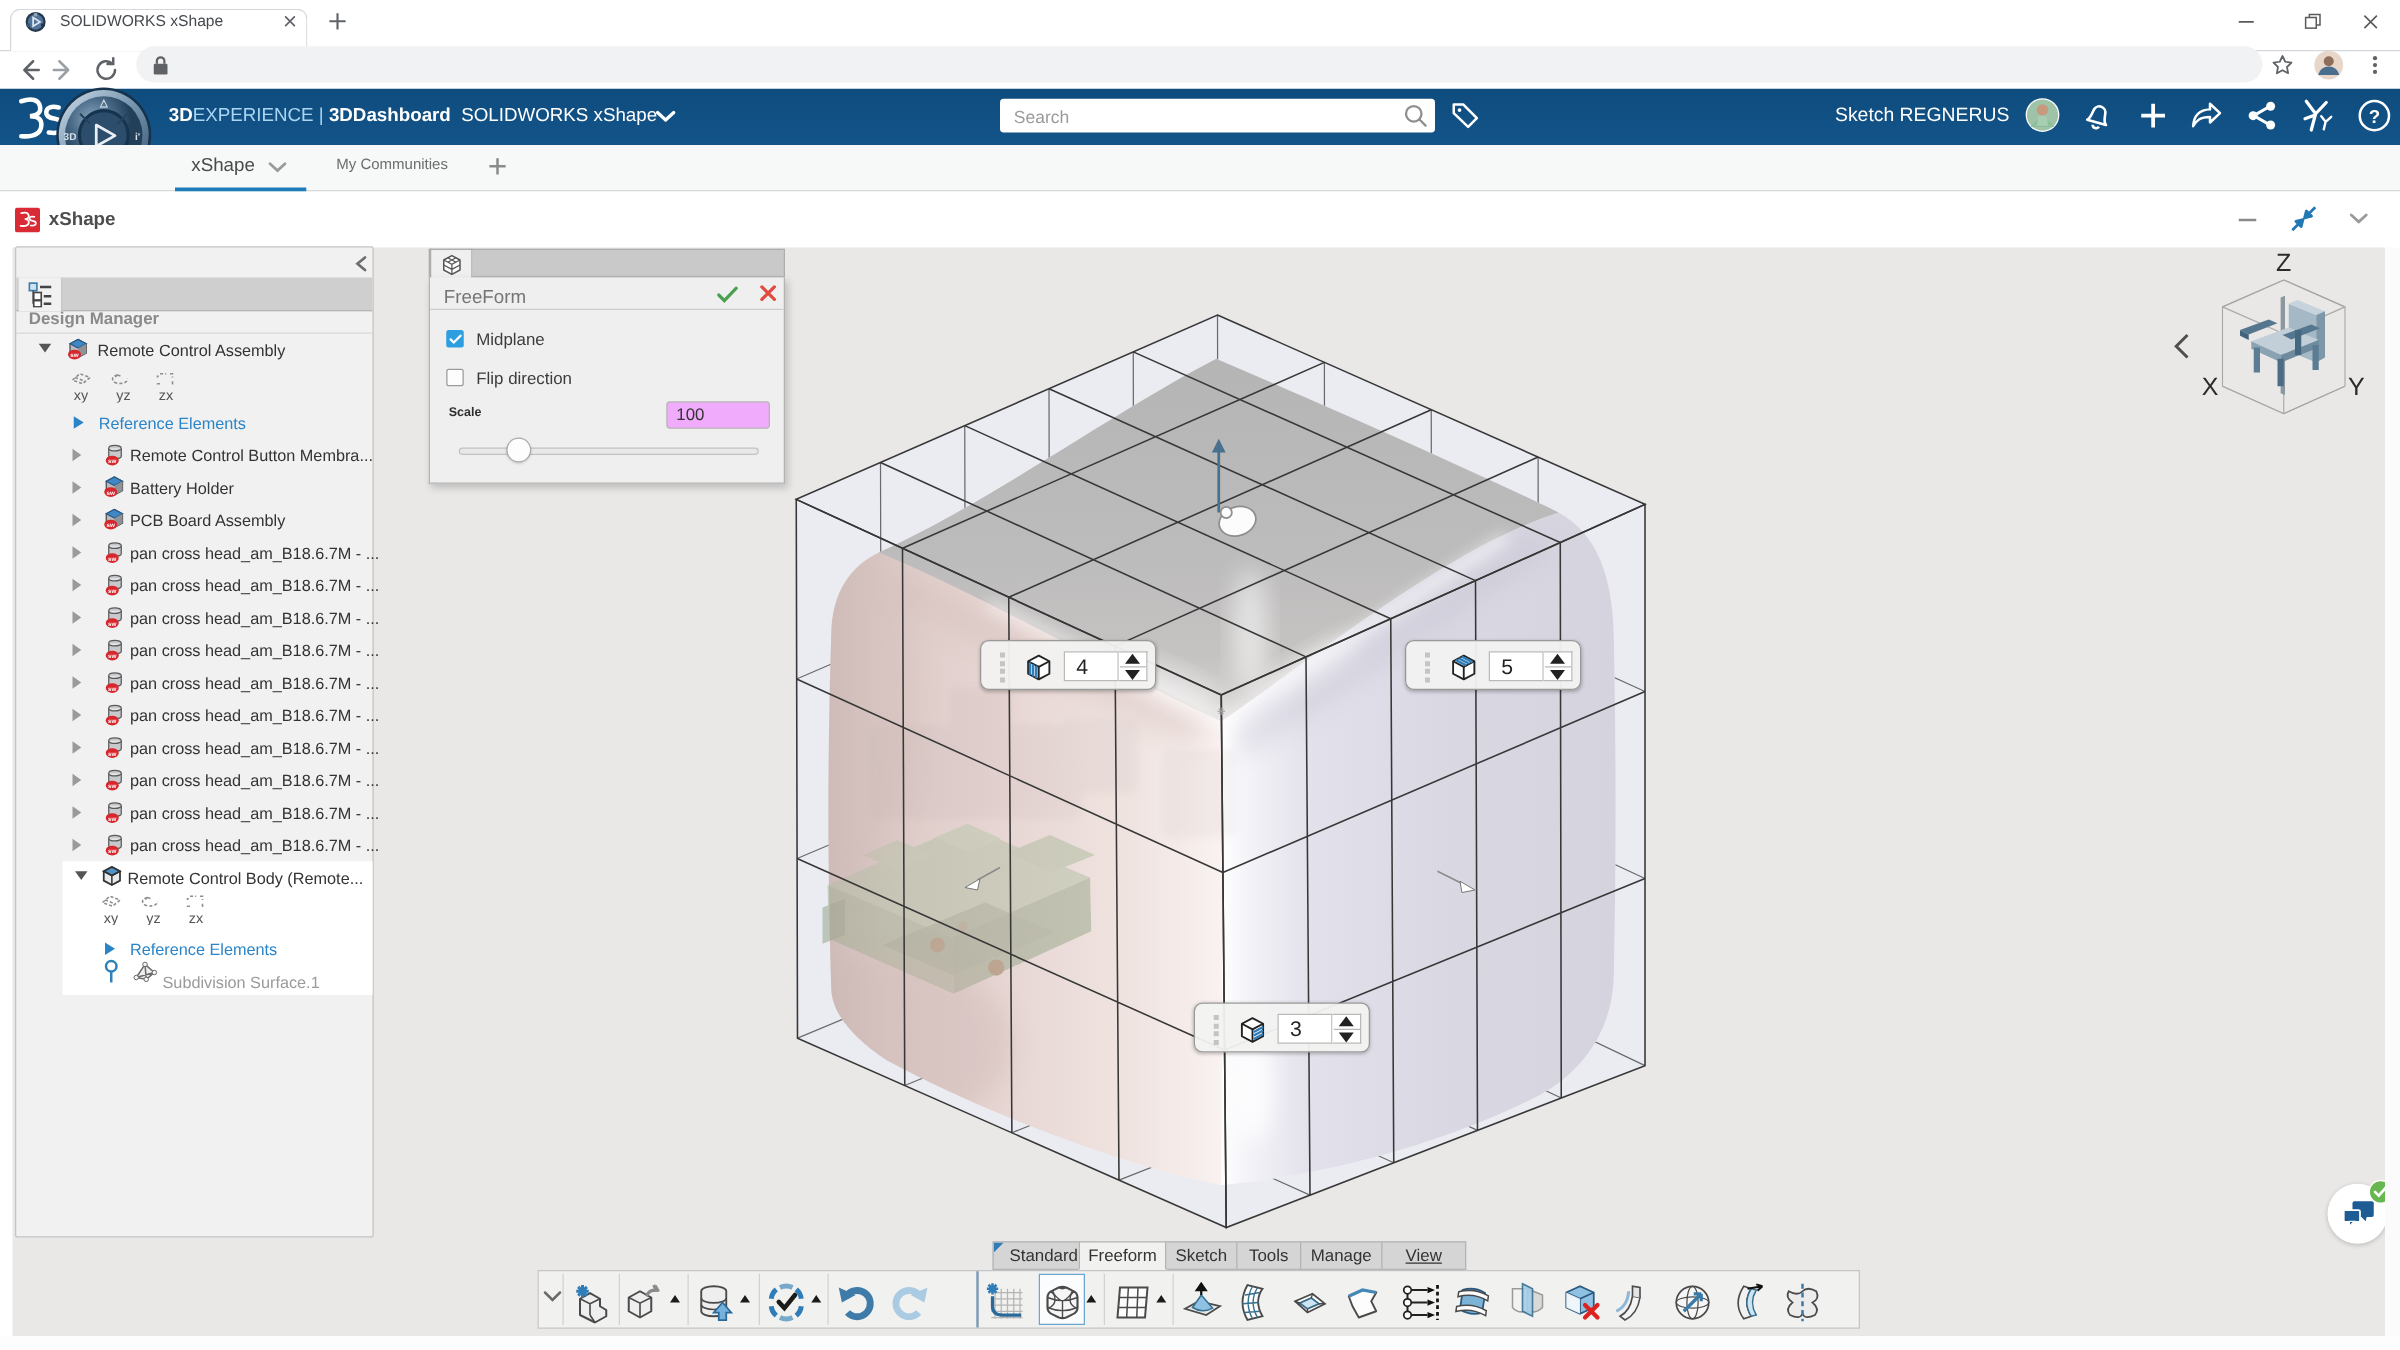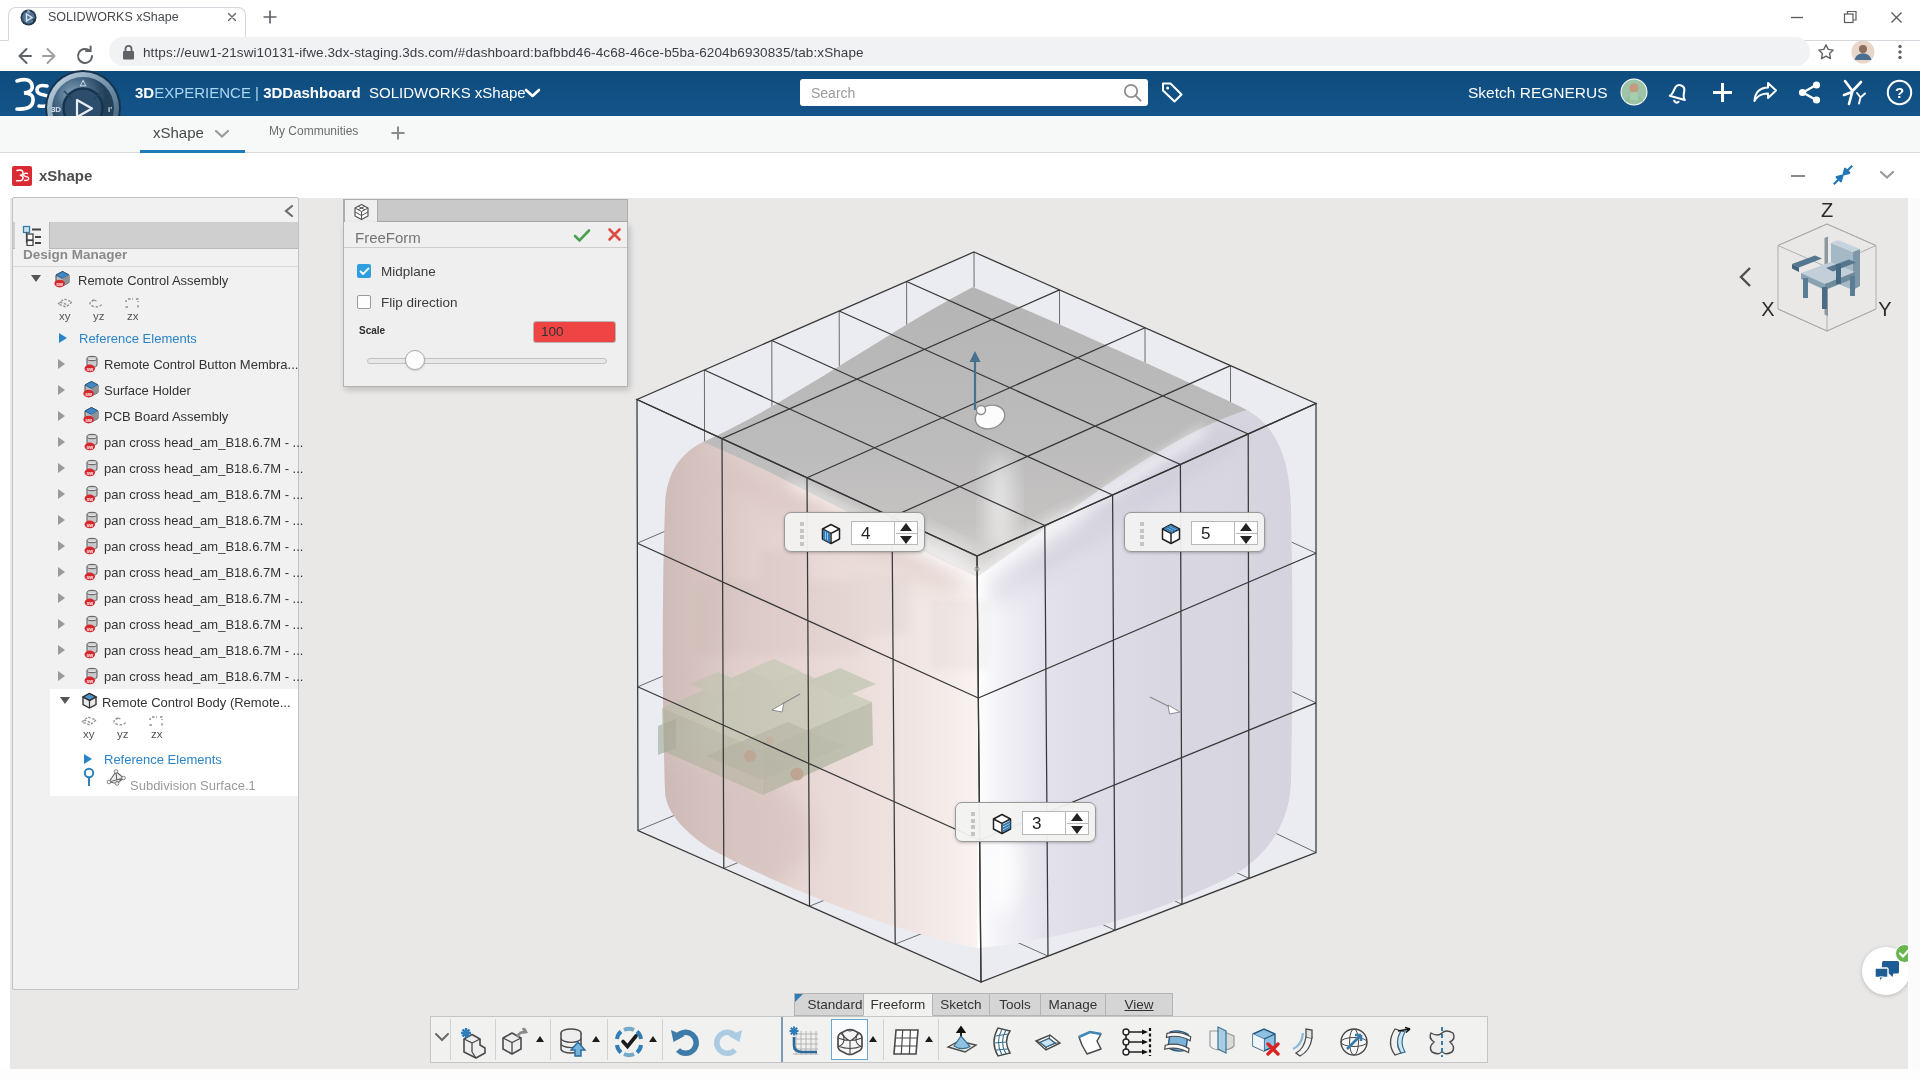--- a/index.html
+++ b/index.html
@@ -84,21 +84,20 @@
   <svg class="abs" style="left:38px;top:43px" width="26" height="26" viewBox="0 0 26 26">
       <path d="M9.5 6 L16.5 13 L9.5 20 M16.5 13 H5" stroke="#9aa0a6" stroke-width="2" fill="none" stroke-linecap="round" stroke-linejoin="round"></path>
     </svg>
   <svg class="abs" style="left:73px;top:44px" width="24" height="24" viewBox="0 0 24 24">
       <path d="M19 12 a7 7 0 1 1 -2.1-5 M17.6 2.5 v4.6 h-4.6" stroke="#5f6368" stroke-width="2" fill="none" stroke-linecap="round"></path>
     </svg>
   <svg class="abs" style="left:121px;top:44px" width="15" height="17" viewBox="0 0 15 17">
       <rect x="2" y="7" width="11" height="8.5" rx="1" fill="#5f6368"></rect>
       <path d="M4.5 7 V4.8 a3 3 0 0 1 6 0 V7" fill="none" stroke="#5f6368" stroke-width="1.8"></path>
     </svg>
-  <div class="abs" style="left:143px;top:45px;font-size:13.5px;color:#3a3e42;letter-spacing:0.1px">https://euw1-21swi10131-ifwe.3dx-staging.3ds.com/#dashboard:bafbbd46-4c68-46ce-b5ba-6204b6930835/tab:xShape</div>
   <svg class="abs" style="left:1817px;top:43px" width="18" height="18" viewBox="0 0 18 18">
       <path d="M9 1.8 l2.2 4.6 5 .7 -3.6 3.5 .9 5 -4.5-2.4 -4.5 2.4 .9-5 -3.6-3.5 5-.7 Z" fill="none" stroke="#5f6368" stroke-width="1.4" stroke-linejoin="round"></path>
     </svg>
   <svg class="abs" style="left:1851px;top:40px" width="24" height="24" viewBox="0 0 24 24">
       <circle cx="12" cy="12" r="11.5" fill="#e8d6c9"></circle>
       <circle cx="12" cy="9" r="4" fill="#8d6e5a"></circle>
       <path d="M3.5 20 a8.7 8.7 0 0 1 17 0 Z" fill="#4a6e8e"></path>
     </svg>
   <svg class="abs" style="left:1892px;top:43px" width="16" height="18" viewBox="0 0 16 18">
       <g fill="#5f6368">
@@ -441,21 +440,21 @@
         </svg>
         <div class="abs" style="left:91px;top:89.5px">Remote Control Button Membra...</div>
         <div class="tri-r" style="left:45px;top:117.5px"></div>
         <svg class="abs" style="left:70px;top:113px" width="17" height="18" viewBox="0 0 17 18">
           <path d="M2 5 L8.5 1.5 L15 5 L15 12.5 L8.5 16 L2 12.5 Z" fill="#b8babd" stroke="#4a4a4a" stroke-width="1"></path>
           <path d="M2 5 L8.5 8.5 L15 5 L8.5 1.5 Z" fill="#3f88c5" stroke="#2a5a85" stroke-width="1"></path>
           <path d="M8.5 8.5 L15 5 L15 12.5 L8.5 16 Z" fill="#8f9296"></path>
           <ellipse cx="5.6" cy="13.6" rx="5.2" ry="3.9" fill="#d7262c"></ellipse>
           <text x="5.6" y="15.8" font-size="5" fill="#fff" text-anchor="middle" font-weight="bold">sw</text>
         </svg>
-        <div class="abs" style="left:91px;top:115.5px">Surface Holder</div>
+        <div class="abs" style="left:91px;top:115.5px">Battery Holder</div>
         <div class="tri-r" style="left:45px;top:143.5px"></div>
         <svg class="abs" style="left:70px;top:139px" width="17" height="18" viewBox="0 0 17 18">
           <path d="M2 5 L8.5 1.5 L15 5 L15 12.5 L8.5 16 L2 12.5 Z" fill="#b8babd" stroke="#4a4a4a" stroke-width="1"></path>
           <path d="M2 5 L8.5 8.5 L15 5 L8.5 1.5 Z" fill="#3f88c5" stroke="#2a5a85" stroke-width="1"></path>
           <path d="M8.5 8.5 L15 5 L15 12.5 L8.5 16 Z" fill="#8f9296"></path>
           <ellipse cx="5.6" cy="13.6" rx="5.2" ry="3.9" fill="#d7262c"></ellipse>
           <text x="5.6" y="15.8" font-size="5" fill="#fff" text-anchor="middle" font-weight="bold">sw</text>
         </svg>
         <div class="abs" style="left:91px;top:141.5px">PCB Board Assembly</div>
         <div class="tri-r" style="left:45px;top:169.5px"></div>
@@ -593,21 +592,21 @@
         </svg>
       <div class="abs" style="left:0px;top:25px;width:283px;height:1px;background:#cdcdcd"></div>
       <div class="abs" style="left:13px;top:42px;width:14px;height:14px;background:#2d9fe0;border-radius:2px"></div>
       <svg class="abs" style="left:15px;top:45px" width="11" height="9" viewBox="0 0 11 9">
           <path d="M1.5 4.5 L4 7 L9.5 1.5" stroke="#fff" stroke-width="1.8" fill="none" stroke-linecap="round"></path>
         </svg>
       <div class="abs" style="left:37px;top:42px;font-size:13.5px;color:#3c3c3c">Midplane</div>
       <div class="abs" style="left:13px;top:73px;width:14px;height:14px;background:#fdfdfd;border:1px solid #9a9a9a;border-radius:2px"></div>
       <div class="abs" style="left:37px;top:73px;font-size:13.5px;color:#3c3c3c">Flip direction</div>
       <div class="abs" style="left:15px;top:103px;font-size:10px;font-weight:bold;color:#2e2e2e">Scale</div>
-      <div class="abs" style="left:189px;top:99px;width:83px;height:22px;background:#ef4444;border:1px solid #b5b5b5;border-radius:3px;font-size:13.5px;color:#333;line-height:20px;padding-left:7px">100</div>
+      <div class="abs" style="left:189px;top:99px;width:83px;height:22px;background:#f0abfc;border:1px solid #b5b5b5;border-radius:3px;font-size:13.5px;color:#333;line-height:20px;padding-left:7px">100</div>
       <div class="abs" style="left:23px;top:136px;width:240px;height:6px;background:#e8e8e8;border:1px solid #c2c2c2;border-radius:3px"></div>
       <div class="abs" style="left:61px;top:128px;width:20px;height:20px;background:#fdfdfd;border:1px solid #ababab;border-radius:50%;box-shadow:0 1px 2px rgba(0,0,0,0.15)"></div>
     </div>
   </div>
 
   <div class="widget" style="left:784px;top:512px;width:141px;height:40px">
     <div class="grip">
         <i style="left:15px;top:9px"></i>
         <i style="left:15px;top:15.5px"></i>
         <i style="left:15px;top:22px"></i>

